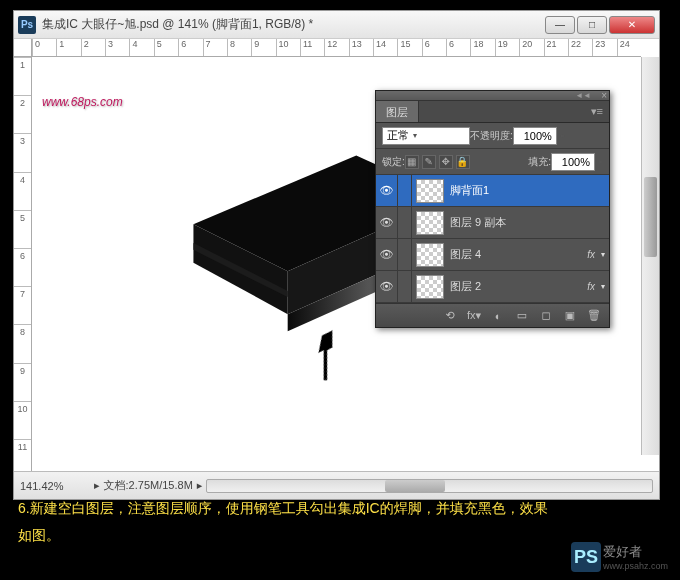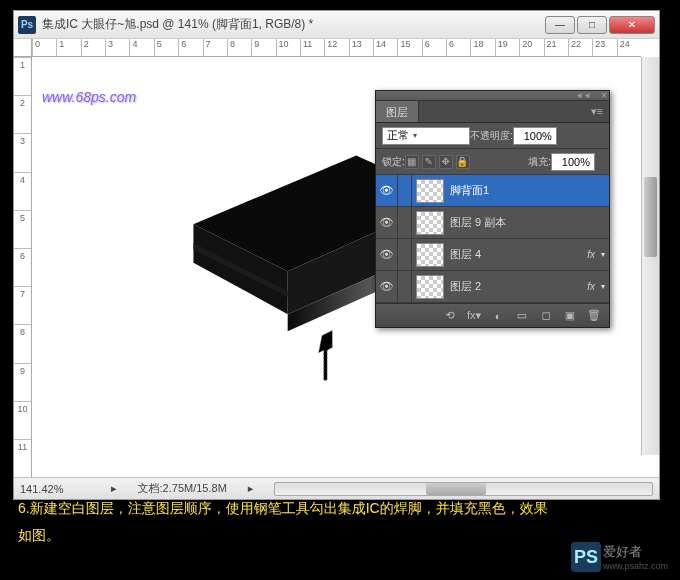--- a/index.html
+++ b/index.html
@@ -11,24 +11,24 @@
 .win-controls{display:flex;gap:2px}
 .win-btn{width:30px;height:18px;border:1px solid #888;border-radius:3px;background:linear-gradient(#f2f2f2,#d8d8d8);display:flex;align-items:center;justify-content:center;font-size:10px;color:#333}
 .win-btn.close{background:linear-gradient(#e88,#c33);color:#fff;width:46px}
 .canvas-area{position:relative;height:calc(100% - 50px);background:#fff}
 .ruler-h{position:absolute;top:0;left:18px;right:18px;height:18px;background:#fff;border-bottom:1px solid #aaa;display:flex;font-size:9px;color:#666}
 .ruler-h span{flex:1;border-left:1px solid #bbb;padding-left:2px}
 .ruler-v{position:absolute;top:18px;left:0;bottom:0;width:18px;background:#fff;border-right:1px solid #aaa;display:flex;flex-direction:column;font-size:9px;color:#666}
 .ruler-v span{flex:1;border-top:1px solid #bbb;padding-top:2px;writing-mode:horizontal-tb;text-align:center}
 .ruler-corner{position:absolute;top:0;left:0;width:18px;height:18px;background:#fff;border-right:1px solid #aaa;border-bottom:1px solid #aaa}
 .canvas-content{position:absolute;top:18px;left:18px;right:18px;bottom:0;background:#fff;overflow:hidden}
-.watermark{position:absolute;left:10px;top:32px;color:#8b5cf6;font-size:14px;font-style:italic;text-shadow:1px 1px 2px rgba(0,0,0,.3)}
+.watermark{position:absolute;left:10px;top:38px;color:#be185d;font-size:12px;font-style:italic;text-shadow:1px 1px 2px rgba(0,0,0,.3)}
 .ic-body{position:absolute;left:130px;top:90px;width:320px;height:240px}
 .ic-svg{width:100%;height:100%}
-.statusbar{position:absolute;bottom:0;left:0;right:0;height:22px;background:linear-gradient(#f2f2f2,#e0e0e0);border-top:1px solid #bbb;display:flex;align-items:center;font-size:11px;color:#444;padding:0 6px;gap:21px}
+.statusbar{position:absolute;bottom:0;left:0;right:0;height:28px;background:linear-gradient(#f2f2f2,#e0e0e0);border-top:1px solid #bbb;display:flex;align-items:center;font-size:11px;color:#444;padding:0 6px;gap:4px}
 .status-pct{width:70px}
 .status-scroll{flex:1;height:14px;background:linear-gradient(#ddd,#f0f0f0);border:1px solid #aaa;border-radius:2px;position:relative}
 .scroll-thumb{position:absolute;left:40%;width:60px;height:100%;background:linear-gradient(#ccc,#aaa);border-radius:2px}
 .scrollbar-v{position:absolute;right:0;top:18px;bottom:22px;width:18px;background:linear-gradient(90deg,#eee,#ddd);border-left:1px solid #bbb}
 .scroll-vthumb{position:absolute;left:2px;right:2px;top:120px;height:80px;background:linear-gradient(90deg,#ccc,#999);border-radius:2px}
 .layers-panel{position:absolute;left:375px;top:90px;width:235px;background:#535353;border:1px solid #222;box-shadow:2px 2px 6px rgba(0,0,0,.5);font-size:11px;color:#ddd}
 .panel-tabbar{height:10px;background:linear-gradient(#6a6a6a,#585858);border-bottom:1px solid #333;position:relative}
 .panel-tabbar::after{content:"◄◄";position:absolute;right:18px;top:0;font-size:8px;color:#999}
 .panel-tab-close{position:absolute;right:2px;top:-1px;font-size:10px;color:#aaa}
 .panel-tabs{display:flex;background:#4a4a4a;height:22px;border-bottom:1px solid #2a2a2a}

